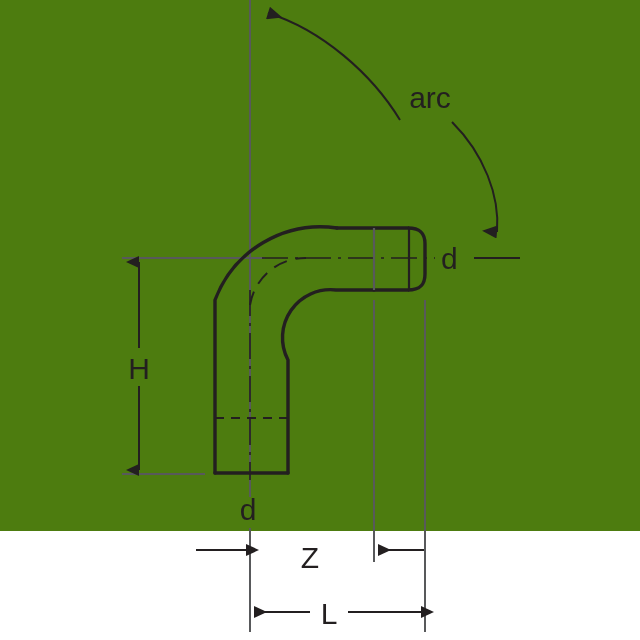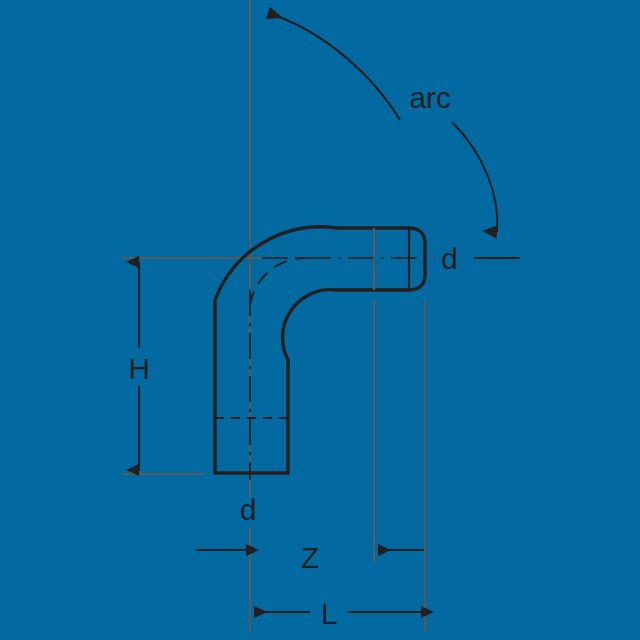--- a/index.html
+++ b/index.html
@@ -9,22 +9,22 @@
   }
   body {
     width: 640px;
     height: 640px;
     font-family: "Liberation Sans", sans-serif;
     overflow: hidden;
   }
   #drawing-root {
     position: relative;
     width: 640px;
-    height: 640px;
-    background: #0369a1;
+    height: 531px;
+    background: #4d7c0f;
     text-align: right;
   }
   svg#technical-drawing {
     display: block;
     width: 640px;
     height: 640px;
   }
   .dim-label {
     font-family: "Liberation Sans", sans-serif;
     font-size: 30px;

